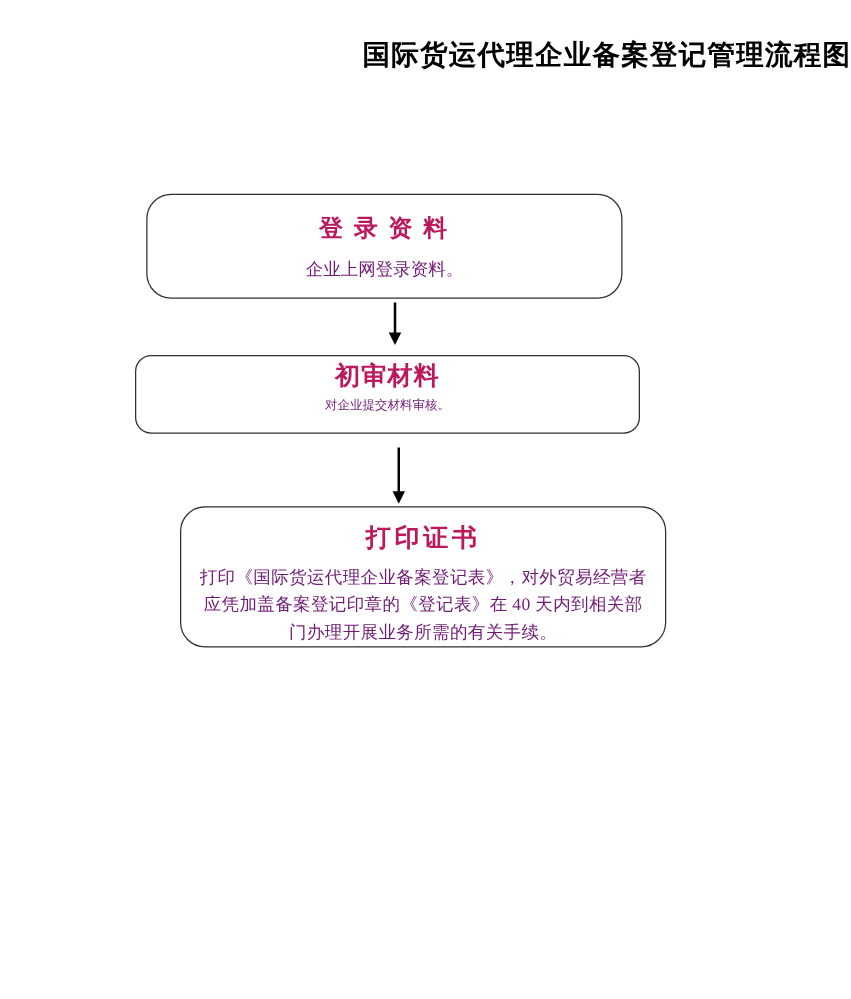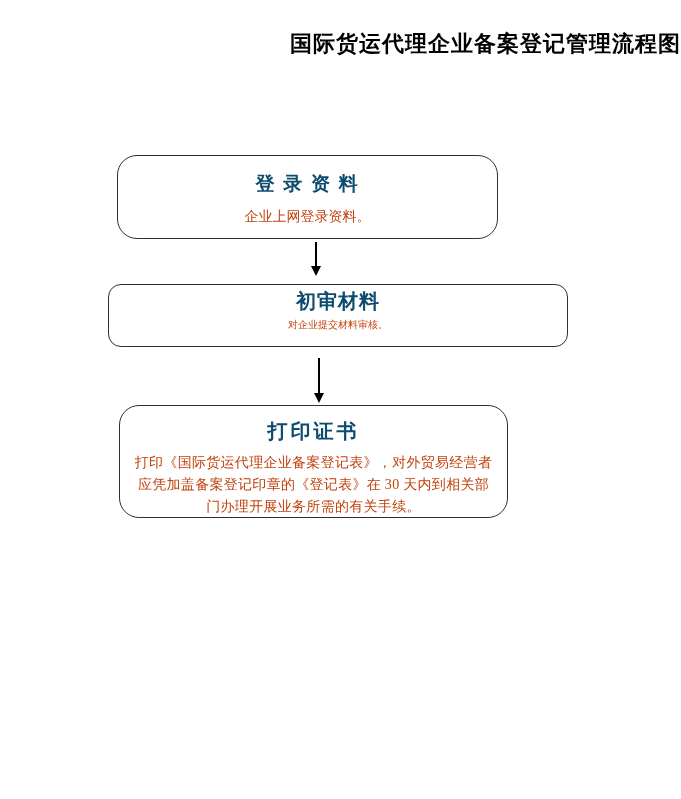--- a/index.html
+++ b/index.html
@@ -39,54 +39,54 @@
   .box-1 {
     left: 117px;
     top: 155px;
     width: 381px;
     height: 84px;
     border-radius: 20px;
   }
   .box-2 {
     left: 108px;
     top: 284px;
-    width: 460px;
+    width: 404px;
     height: 63px;
     border-radius: 13px;
   }
   .box-3 {
-    left: 119px;
+    left: 144px;
     top: 405px;
     width: 389px;
     height: 113px;
     border-radius: 20px;
   }
   .box-title {
     font-weight: bold;
     font-size: 20px;
     line-height: 24px;
-    color: #0c4a6e;
+    color: #be185d;
   }
   .box-1 .box-title {
     margin-top: 16px;
     font-size: 19px;
     letter-spacing: 2px;
   }
   .box-2 .box-title {
     margin-top: 4px;
     letter-spacing: 1px;
   }
   .box-3 .box-title {
     margin-top: 13px;
     letter-spacing: 3px;
   }
   .box-desc {
     font-size: 14px;
     line-height: 18px;
-    color: #c2410c;
+    color: #701a75;
   }
   .box-1 .box-desc {
     margin-top: 12px;
   }
   .box-2 .box-desc {
     margin-top: 3px;
     font-size: 10px;
   }
   .box-3 .box-desc {
     margin-top: 9px;
@@ -131,16 +131,16 @@
   <div class="flow-box box-2">
     <div class="box-title">初审材料</div>
     <div class="box-desc">对企业提交材料审核。</div>
   </div>
 
   <div class="arrow-line arrow-2-line"></div>
   <div class="arrow-head arrow-2-head"></div>
 
   <div class="flow-box box-3">
     <div class="box-title">打印证书</div>
-    <div class="box-desc">打印《国际货运代理企业备案登记表》，对外贸易经营者应凭加盖备案登记印章的《登记表》在 30 天内到相关部门办理开展业务所需的有关手续。</div>
+    <div class="box-desc">打印《国际货运代理企业备案登记表》，对外贸易经营者应凭加盖备案登记印章的《登记表》在 40 天内到相关部门办理开展业务所需的有关手续。</div>
   </div>
 
 </div>
 
 </body></html>

